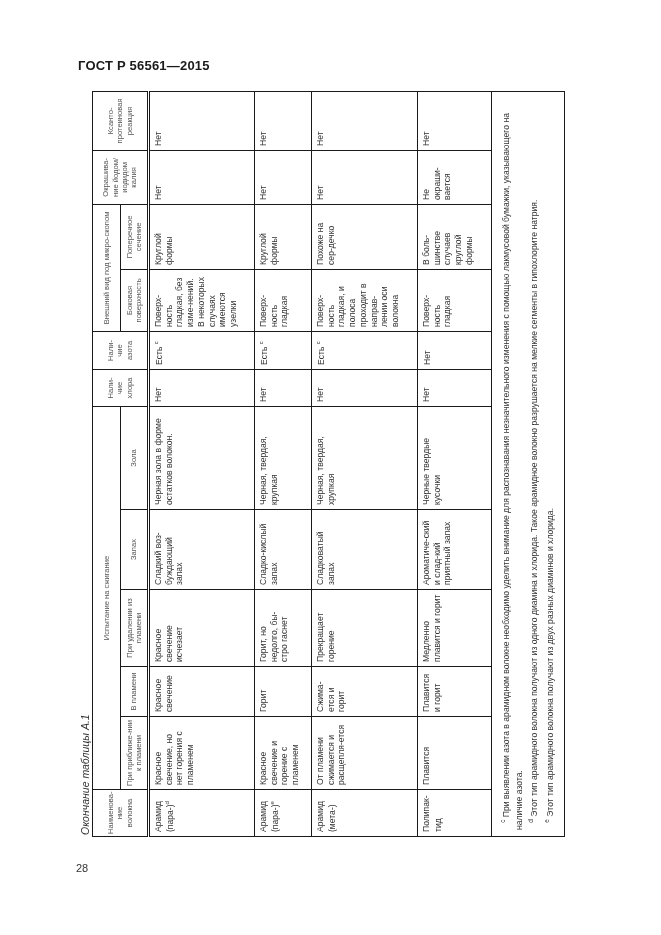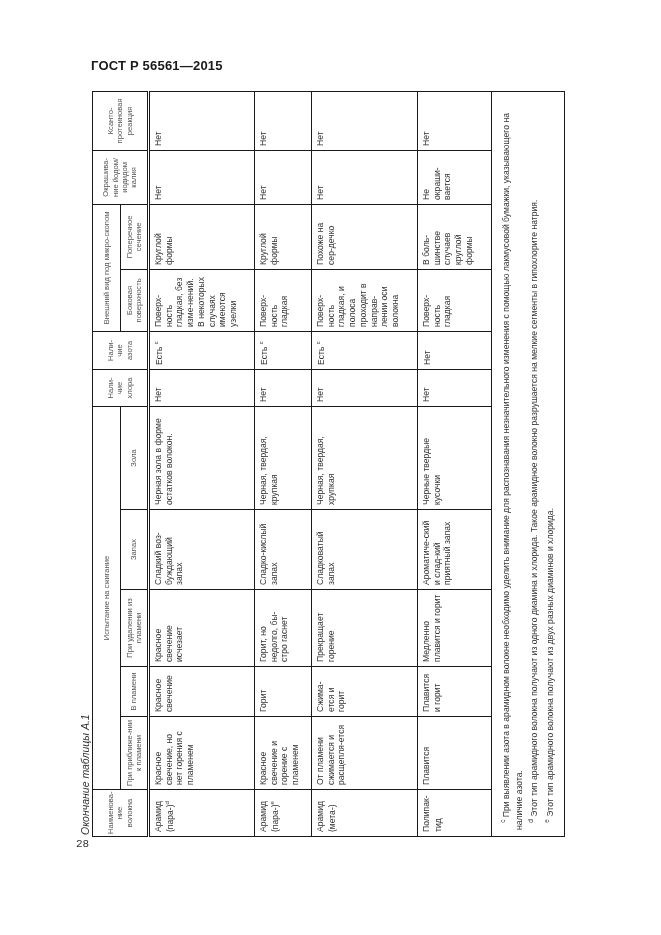--- a/index.html
+++ b/index.html
@@ -1,19 +1,19 @@
 <!DOCTYPE html>
 <html><head>
 <meta charset="utf-8">
 <style>
   html, body { margin: 0; padding: 0; background: #ffffff; }
   body { width: 661px; height: 935px; position: relative; overflow: hidden;
          font-family: "Liberation Sans", sans-serif; color: #222; }
-  .doc-header { position: absolute; left: 91px; top: 58px; font-size: 13px; font-weight: bold; color: #1a1a1a; letter-spacing: 0.2px; }
-  .page-num { position: absolute; left: 76px; top: 838px; font-size: 11px; color: #333; font-family: Liberation Mono, monospace; }
+  .doc-header { position: absolute; left: 78px; top: 58px; font-size: 13px; font-weight: bold; color: #1a1a1a; letter-spacing: 0.2px; }
+  .page-num { position: absolute; left: 76px; top: 862px; font-size: 11px; color: #333; }
   .caption { position: absolute; left: 79px; top: 835px; transform-origin: 0 0; transform: rotate(-90deg);
              font-size: 10.5px; font-style: italic; color: #333; white-space: nowrap; }
 
   
   .rot { position: absolute; left: 92px; top: 837px; width: 745px; height: 478px;
          transform-origin: 0 0; transform: rotate(-90deg); }
   table { border-collapse: collapse; table-layout: fixed; width: 745px; font-size: 8.6px; line-height: 1.25; }
   td, th { border: 1.2px solid #1a1a1a; vertical-align: top; padding: 3px 4px; font-weight: normal; color: #333; }
   th { text-align: center; vertical-align: middle; font-size: 7.6px; color: #555; padding: 2px 2px; }
   .hdr-sub th { border-bottom: 3px double #1a1a1a; }

